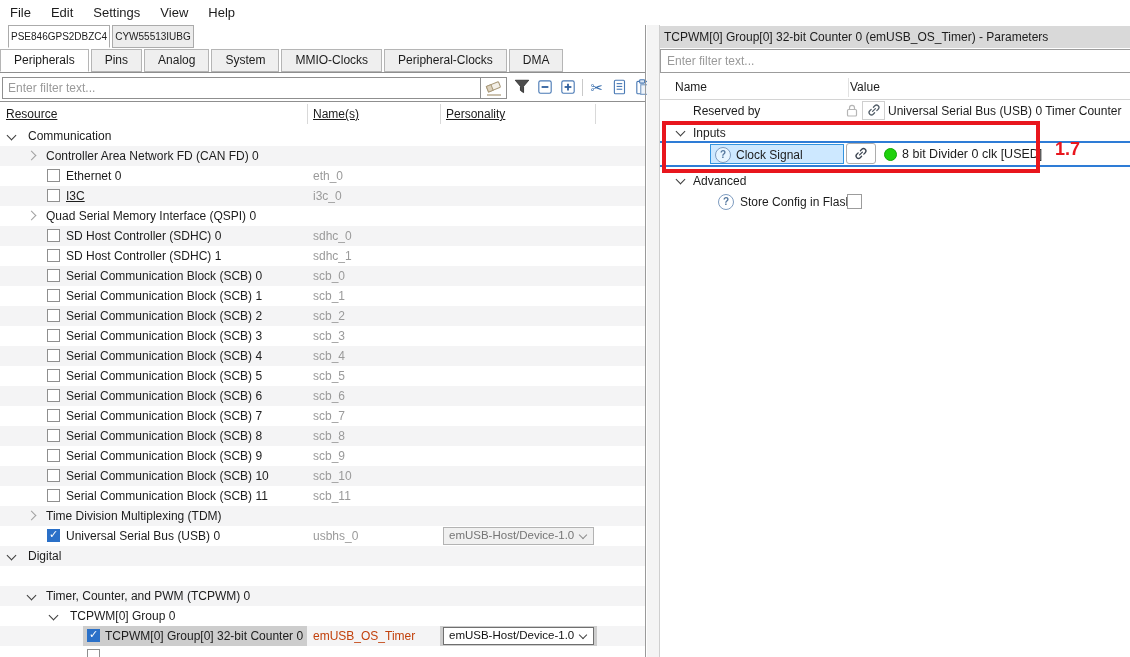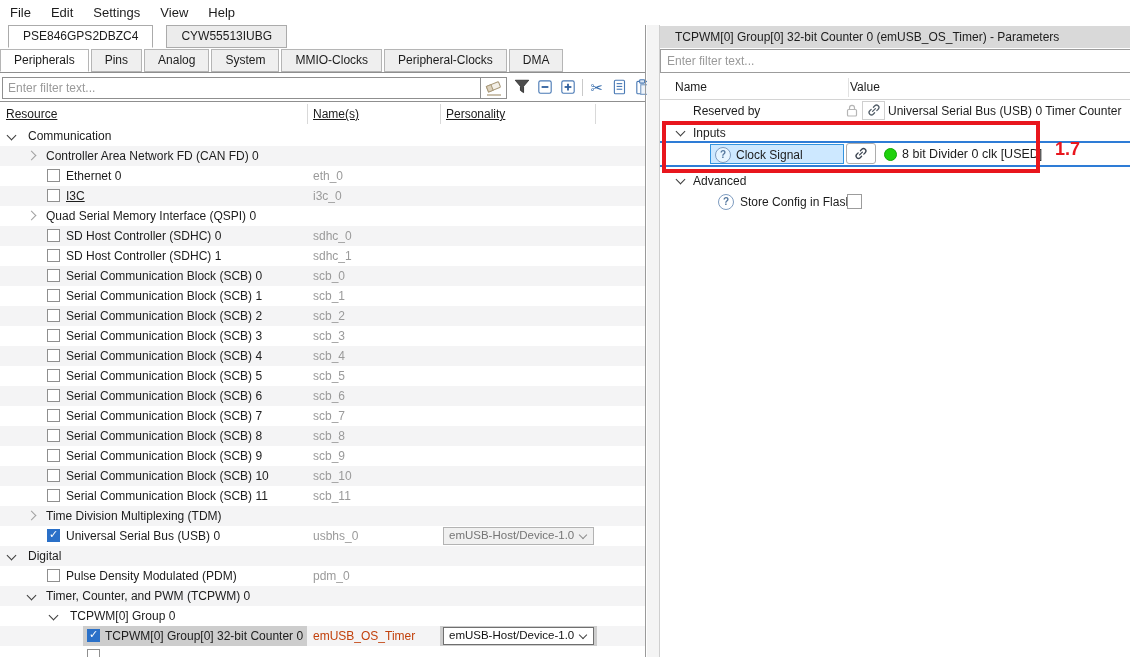--- a/index.html
+++ b/index.html
@@ -3,22 +3,22 @@
 <meta charset="utf-8">
 <style>
   html,body{margin:0;padding:0;}
   body{width:1130px;height:657px;overflow:hidden;background:#fff;
        font-family:"Liberation Sans","DejaVu Sans",sans-serif;font-size:12px;color:#1c1c1c;position:relative;}
   
   .menubar{position:absolute;left:0;top:0;width:1130px;height:25px;background:#fff;}
   .menu-item{display:inline-block;padding:5px 10px 0 10px;font-size:13px;cursor:default;}
   
   .device-tabs{position:absolute;left:8px;top:25px;height:23px;}
-  .dtab{display:inline-block;height:21px;line-height:21px;padding:0 14px;border:1px solid #ababab;
-        background:#ececec;font-size:12px;margin-right:13px;vertical-align:top;}
+  .dtab{display:inline-block;height:21px;line-height:21px;padding:0 2px;border:1px solid #ababab;
+        background:#ececec;font-size:10px;margin-right:2px;vertical-align:top;}
   .dtab.active{background:#fff;border-bottom:1px solid #fff;}
   
   .sub-tabs{position:absolute;left:0;top:49px;height:23px;}
   .stab{display:inline-block;height:21px;line-height:21px;padding:0 13px;border:1px solid #b5b5b5;
         background:#efefef;font-size:12px;margin-right:2px;vertical-align:top;}
   .stab.active{background:#fff;border-bottom:1px solid #fff;}
   .hline-dark{position:absolute;left:0;width:646px;height:0;border-top:1px solid #8f8f8f;}
   
   .toolbar{position:absolute;left:0;top:73px;width:646px;height:29px;background:#fff;}
   .filter-input{position:absolute;left:2px;top:4px;width:505px;height:22px;border:1px solid #8f8f8f;
@@ -54,21 +54,21 @@
   .dd.disabled{background:#f0f0f0;border-color:#b3b3b3;color:#757575;}
   .dd-ch{position:absolute;right:7px;top:4px;width:5px;height:5px;border-right:1.4px solid #444;
       border-bottom:1.4px solid #444;transform:rotate(45deg);}
   .dd.disabled .dd-ch{border-color:#8d8d8d;}
   
   .left-border{position:absolute;left:645px;top:25px;width:0;height:632px;border-left:1px solid #9a9a9a;}
   .splitter{position:absolute;left:647px;top:25px;width:12px;height:632px;background:#f4f4f4;border-right:1px solid #cfcfcf;}
   
   .right-pane{position:absolute;left:660px;top:0;width:470px;height:657px;background:#fff;}
   .rp-title{position:absolute;left:0;top:26px;width:470px;height:22px;background:#d9d9d9;line-height:22px;
-      padding-left:15px;box-sizing:border-box;font-size:12px;white-space:nowrap;overflow:hidden;}
+      padding-left:4px;box-sizing:border-box;font-size:12px;white-space:nowrap;overflow:hidden;}
   .rp-filter{position:absolute;left:0;top:49px;width:470px;height:24px;border:1px solid #9c9c9c;border-right:none;
       box-sizing:border-box;font-family:inherit;font-size:12px;padding-left:6px;color:#333;}
   .rp-filter::placeholder{color:#9a9a9a;}
   .rp-cols{position:absolute;left:0;top:76px;width:470px;height:23px;border-bottom:1px solid #d4d4d4;}
   .rp-vline{position:absolute;left:188px;top:2px;height:19px;border-left:1px solid #e2e2e2;}
   .rp-name{position:absolute;top:4px;white-space:nowrap;}
   .rp-val{position:absolute;left:228px;top:4px;white-space:nowrap;}
   .rp-row{position:absolute;left:0;width:470px;height:22px;}
   .rp-sec{position:absolute;left:0;width:470px;height:20px;}
   .lock{position:absolute;left:185px;top:3px;}
@@ -261,25 +261,20 @@
     <div class="tree-row" style="top: 400px;">
       <span class="cb checked" style="left: 47px;"></span>
       <span class="row-label" style="left: 66px;">Universal Serial Bus (USB) 0</span>
       <span class="nm">usbhs_0</span>
       <div class="dd disabled"><span>emUSB-Host/Device-1.0</span><span class="dd-ch"></span></div>
     </div>
     <div class="tree-row stripe" style="top: 420px;">
       <span class="chev open" style="left: 8px; top: 6px;"></span>
       <span class="row-label" style="left: 28px;">Digital</span>
     </div>
-    <div class="tree-row" style="top: 440px;">
-      <span class="cb" style="left: 47px;"></span>
-      <span class="row-label" style="left: 66px;">Pulse Density Modulated (PDM)</span>
-      <span class="nm">pdm_0</span>
-    </div>
     <div class="tree-row stripe" style="top: 460px;">
       <span class="chev open" style="left: 28px; top: 6px;"></span>
       <span class="row-label" style="left: 46px;">Timer, Counter, and PWM (TCPWM) 0</span>
     </div>
     <div class="tree-row" style="top: 480px;">
       <span class="chev open" style="left: 50px; top: 6px;"></span>
       <span class="row-label" style="left: 70px;">TCPWM[0] Group 0</span>
     </div>
     <div class="tree-row stripe" style="top: 500px;">
       <div class="sel-res"></div>

